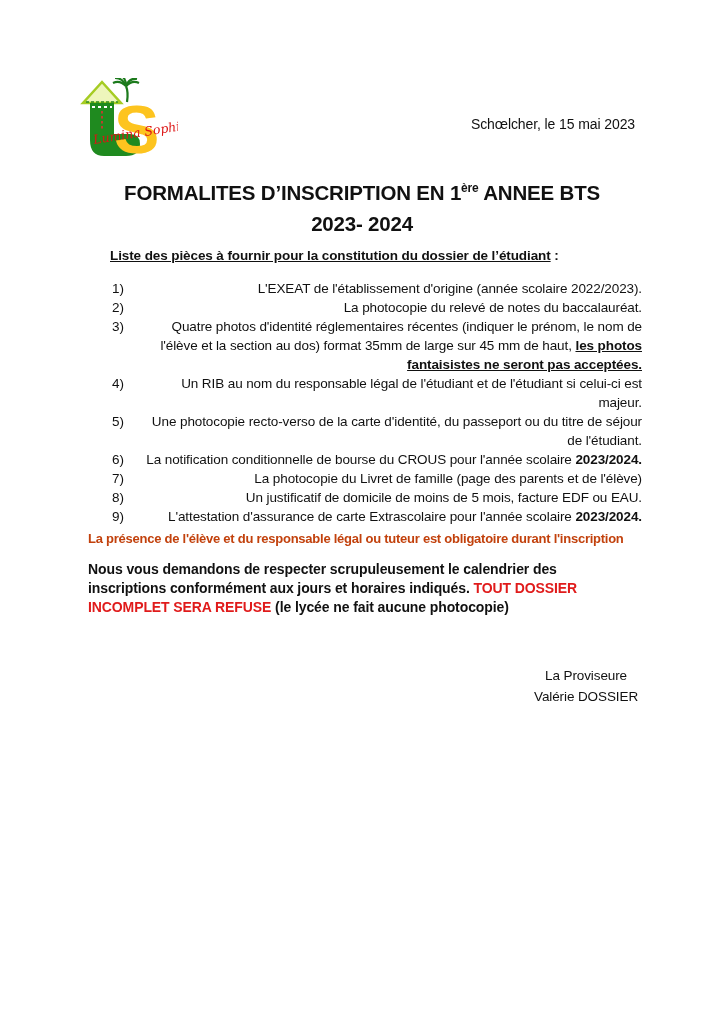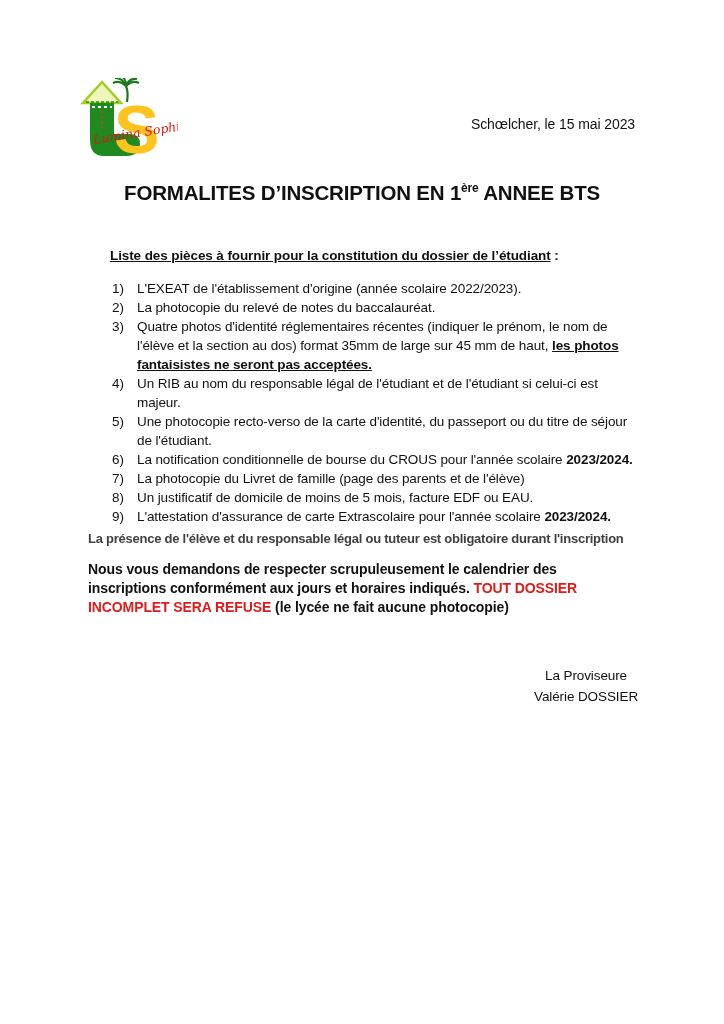--- a/index.html
+++ b/index.html
@@ -28,27 +28,27 @@
     font-size:13.5px; font-weight:bold; letter-spacing:-0.1px;
     white-space:nowrap;
   }
   .heading .u-part { text-decoration:underline;padding-left:22px; }
   .doc-list {
     position:absolute; top:279px; left:112px; width:530px;
     font-size:13.5px; line-height:19px; letter-spacing:-0.1px;
   }
   .li { display:flex; }
   .li .num { flex:0 0 25px; }
-  .li .body { flex:1; }
+  .li .body { flex:1;text-align:right; }
   .b { font-weight:bold; }
   .u { text-decoration:underline; }
   .red { color:#e01b1b; }
   .notice-red {
     position:absolute; top:531px; left:88px;
-    color:#404040; font-weight:bold; font-size:13px;
+    color:#c2410c; font-weight:bold; font-size:13px;
     letter-spacing:-0.25px; white-space:nowrap;
   }
   .calendar-para {
     position:absolute; top:560px; left:88px; width:548px;
     font-weight:bold; font-size:14px; line-height:19px; letter-spacing:-0.1px;
   }
   .signature {
     position:absolute; top:665px; left:534px;
     font-size:13.5px; line-height:21px; letter-spacing:-0.1px;text-align:center;
   }
@@ -80,20 +80,21 @@
       <text x="36" y="75" font-family="Liberation Sans, sans-serif" font-weight="bold" font-size="68" fill="#fdc41f">S</text>
 
       <text x="16" y="66" font-family="DejaVu Serif, serif" font-style="italic" font-size="12.5" fill="#dd1414" transform="rotate(-9 16 66)">Lumina Sophie</text>
     </svg>
   </div>
 
   <div class="date-line">Schœlcher, le 15 mai 2023</div>
 
   <div class="doc-title">
     <div><span>FORMALITES D’INSCRIPTION EN 1</span><sup>ère</sup><span> ANNEE BTS</span></div>
+    <div>2023- 2024</div>
   </div>
 
   <div class="heading"><span class="u-part">Liste des pièces à fournir pour la constitution du dossier de l’étudiant</span><span> :</span></div>
 
   <div class="doc-list">
       <div class="li">
         <span class="num">1)</span>
         <span class="body"><span>L'EXEAT de l'établissement d'origine (année scolaire 2022/2023).</span></span>
       </div>
       <div class="li">

